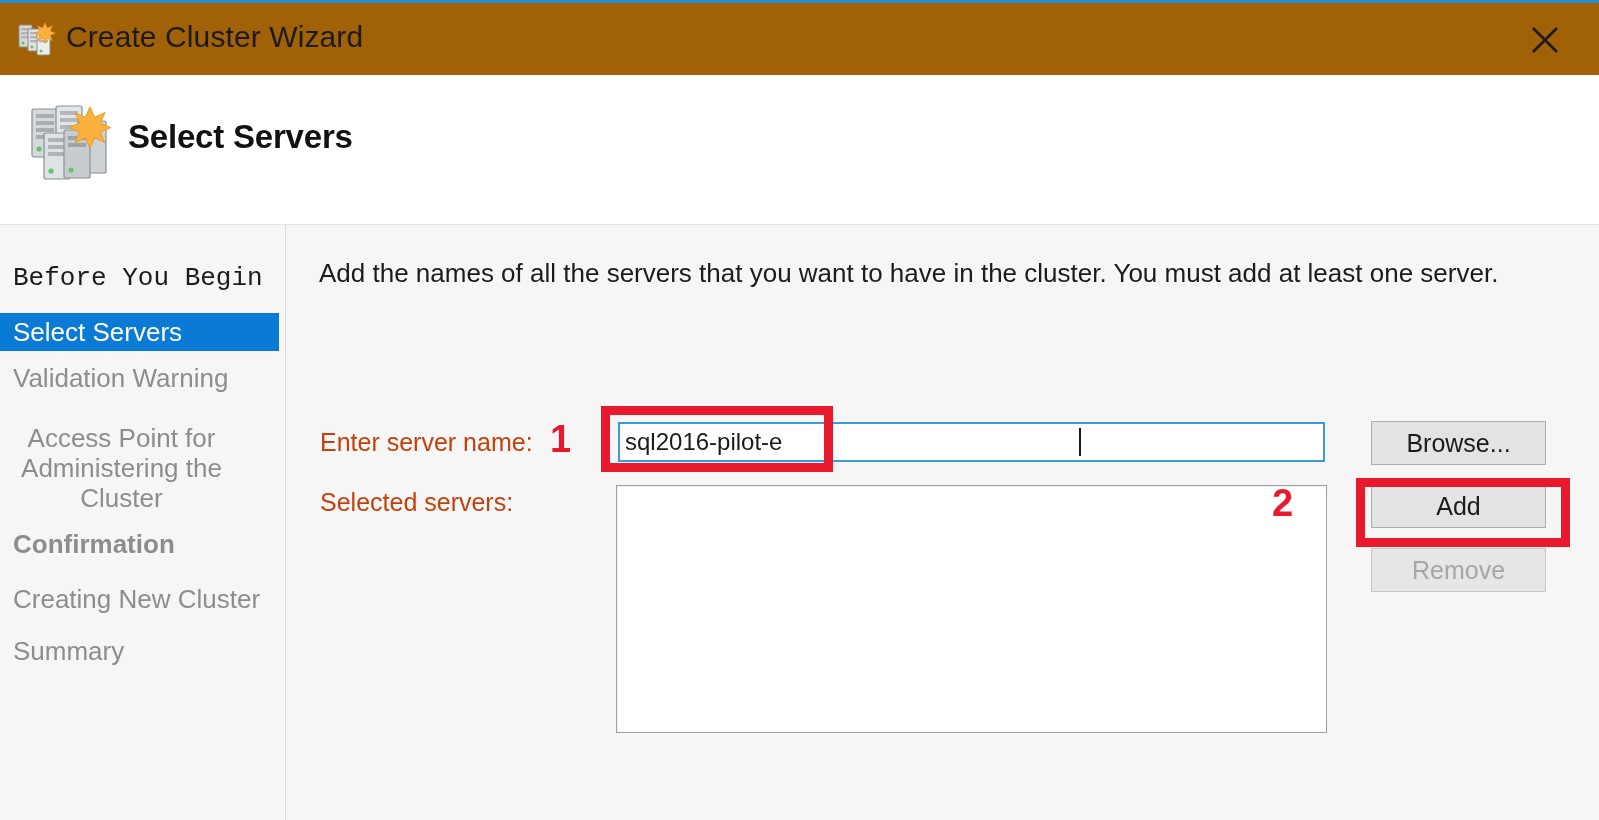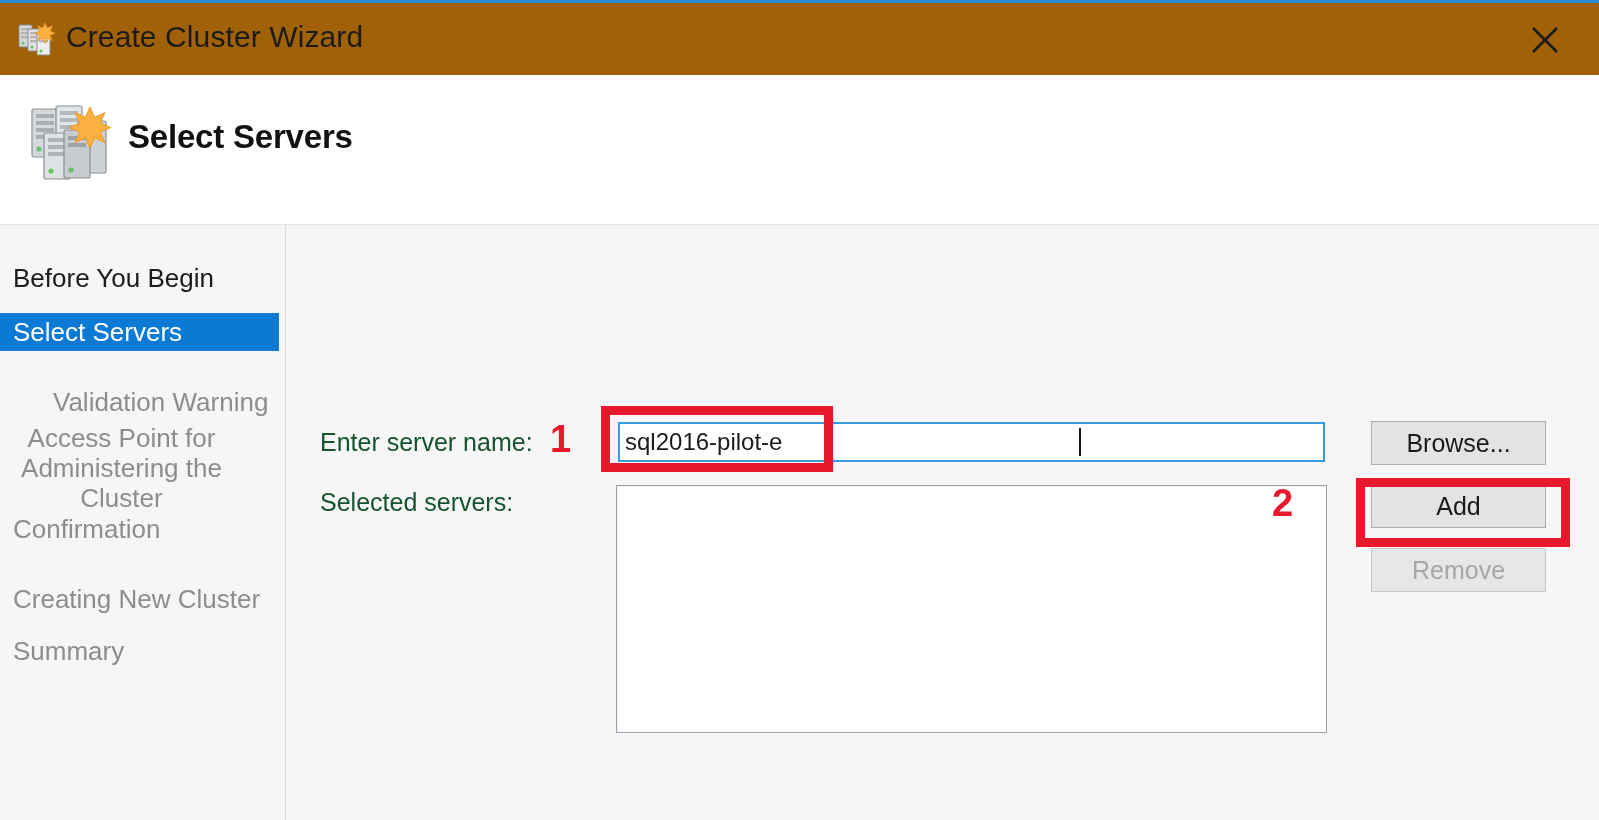--- a/index.html
+++ b/index.html
@@ -112,21 +112,21 @@
     position: absolute;
     left: 0;
     width: 279px;
     padding: 4px 0 4px 13px;
     box-sizing: border-box;
     font-size: 26px;
     line-height: 30px;
     color: #8d8d8d;
     cursor: default;
   }
-  .nav-item.done { color: #1b1b1b; }
+  .nav-item.done { color: #1b1b1b; font-family: Liberation Mono, monospace; }
   .nav-item.active {
     background: #0a7ad4;
     color: #ffffff;
   }
 
   
   #main {
     position: absolute;
     left: 286px; top: 0;
     width: 1313px;
@@ -137,21 +137,21 @@
     position: absolute;
     left: 33px; top: 33px;
     font-size: 26px;
     color: #1b1b1b;
     white-space: nowrap;
   }
 
   .field-label {
     position: absolute;
     font-size: 25px;
-    color: #14532d;
+    color: #c2410c;
     white-space: nowrap;
   }
   #label-server-name { left: 34px; top: 203px; }
   #label-selected-servers { left: 34px; top: 263px; }
 
   #server-name-input {
     position: absolute;
     left: 332px; top: 197px;
     width: 707px; height: 40px;
     box-sizing: border-box;
@@ -296,29 +296,30 @@
     </span>
     <div id="banner-title">Select Servers</div>
   </div>
   <div id="header-rule"></div>
 
   <div id="body-area">
 
     <div id="sidebar">
       <div class="nav-item done" style="top:34px;">Before You Begin</div>
       <div class="nav-item active" style="top:88px;">Select Servers</div>
-      <div class="nav-item" style="top:158px;margin-left:40px;">Validation Warning</div>
+      <div class="nav-item" style="top:134px;">Validation Warning</div>
       <div class="nav-item" style="top:194px; width:230px;text-align:center;">Access Point for Administering the Cluster</div>
-      <div class="nav-item" style="top:285px;">Confirmation</div>
+      <div class="nav-item" style="top:300px;font-weight:bold;">Confirmation</div>
       <div class="nav-item" style="top:355px;">Creating New Cluster</div>
       <div class="nav-item" style="top:407px;">Summary</div>
     </div>
     <div id="sidebar-divider"></div>
 
     <div id="main">
+      <div id="intro-text">Add the names of all the servers that you want to have in the cluster. You must add at least one server.</div>
 
       <div class="field-label" id="label-server-name">Enter server name:</div>
       <input id="server-name-input" type="text" value="sql2016-pilot-e" style="">
       <div id="caret"></div>
 
       <div class="field-label" id="label-selected-servers">Selected servers:</div>
       <div id="selected-servers-list"></div>
 
       <button class="side-button" id="browse-button">Browse...</button>
       <button class="side-button" id="remove-button">Remove</button>

